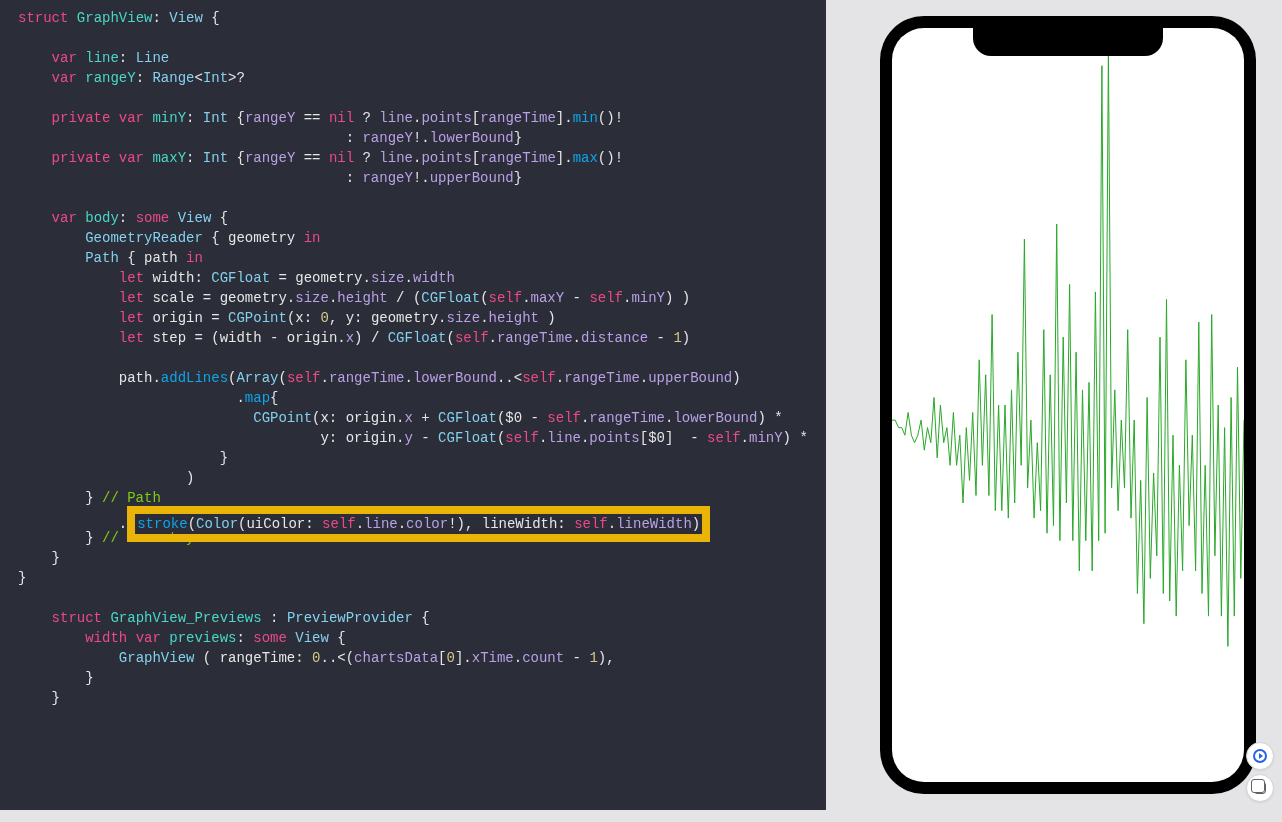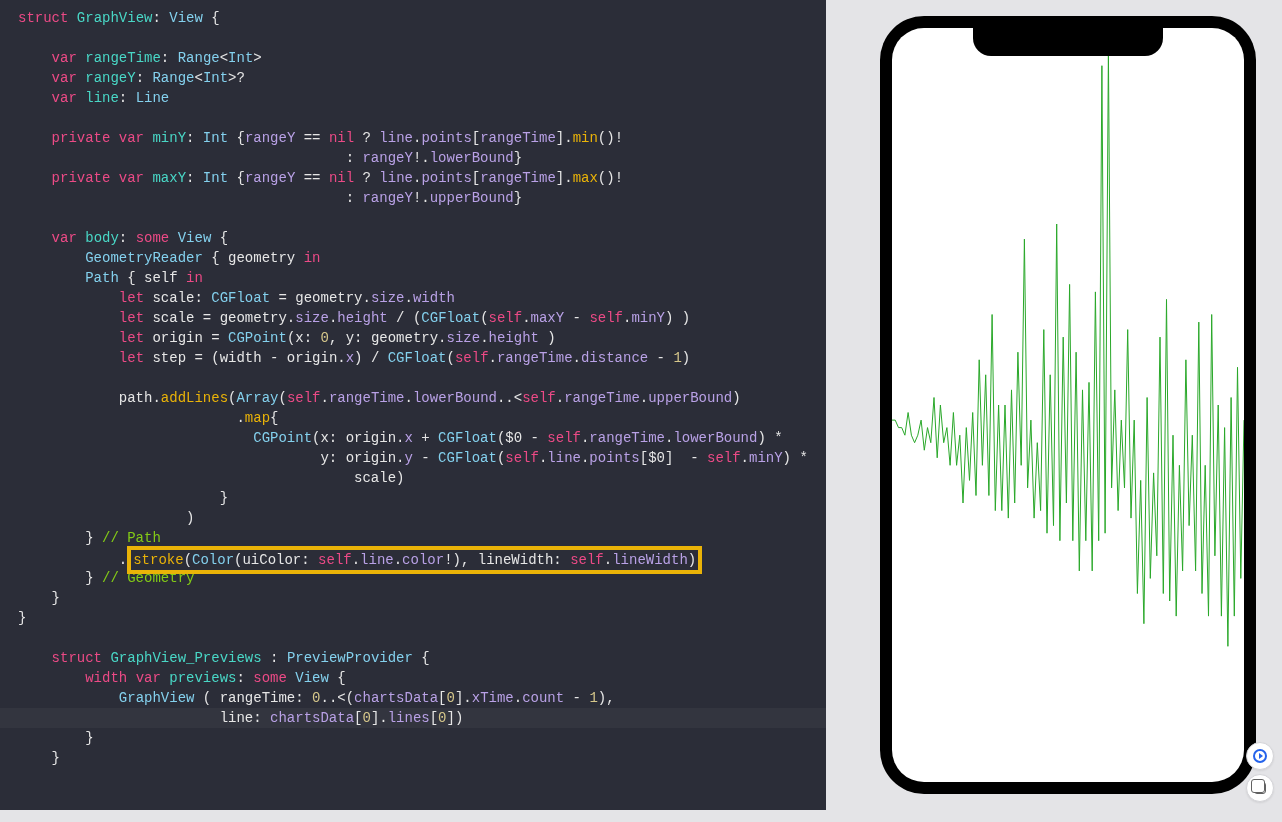--- a/index.html
+++ b/index.html
@@ -73,31 +73,31 @@
   }
   .code-line {
     white-space: pre;
     padding: 0 18px;
     line-height: 20px;
     height: 20px;
   }
   .tok-kw   { color: #ec4a86; }   
   .tok-type { color: #84d1ee; }   
   .tok-decl { color: #49d7c6; }   
-  .tok-fn   { color: #eab308; }   
+  .tok-fn   { color: #0ea5e9; }   
   .tok-prop { color: #b9a1e6; }   
   .tok-num  { color: #d6c78b; }
   .tok-comment { color: #84cc16; }
   .tok-plain { color: #e6e6e6; }
   .highlighted-line {
     position: relative;
   }
   .hl-box {
     display: inline-block;
-    border: 4px solid #eab308;
+    border: 8px solid #eab308;
     padding: 0 2px;
     margin: -2px 0;
   }
   .preview-buttons {
     position: absolute;
     right: 8px;
     bottom: 8px;
     display: flex;
     flex-direction: column;
     gap: 4px;
@@ -148,54 +148,51 @@
 </style>
 </head>
 <body>
 
 <div class="viewport">
 
   <div class="editor-pane">
     <div id="code-container">
         <div class="code-line"><span class="tok-kw">struct</span><span class="tok-plain"> </span><span class="tok-decl">GraphView</span><span class="tok-plain">: </span><span class="tok-type">View</span><span class="tok-plain"> {</span></div>
         <div class="code-line"></div>
-        <div class="code-line"><span class="tok-plain">    </span><span class="tok-kw">var</span><span class="tok-plain"> </span><span class="tok-decl">rangeTime</span><span class="tok-plain">: </span><span class="tok-type">Range</span><span class="tok-plain">&lt;</span><span class="tok-type">Int</span><span class="tok-plain">&gt;</span></div>
+        <div class="code-line"><span class="tok-plain">    </span><span class="tok-kw">var</span><span class="tok-plain"> </span><span class="tok-decl">line</span><span class="tok-plain">: </span><span class="tok-type">Line</span></div>
         <div class="code-line"><span class="tok-plain">    </span><span class="tok-kw">var</span><span class="tok-plain"> </span><span class="tok-decl">rangeY</span><span class="tok-plain">: </span><span class="tok-type">Range</span><span class="tok-plain">&lt;</span><span class="tok-type">Int</span><span class="tok-plain">&gt;?</span></div>
-        <div class="code-line"><span class="tok-plain">    </span><span class="tok-kw">var</span><span class="tok-plain"> </span><span class="tok-decl">line</span><span class="tok-plain">: </span><span class="tok-type">Line</span></div>
         <div class="code-line"></div>
         <div class="code-line"><span class="tok-plain">    </span><span class="tok-kw">private var</span><span class="tok-plain"> </span><span class="tok-decl">minY</span><span class="tok-plain">: </span><span class="tok-type">Int</span><span class="tok-plain"> {</span><span class="tok-prop">rangeY</span><span class="tok-plain"> == </span><span class="tok-kw">nil</span><span class="tok-plain"> ? </span><span class="tok-prop">line</span><span class="tok-plain">.</span><span class="tok-prop">points</span><span class="tok-plain">[</span><span class="tok-prop">rangeTime</span><span class="tok-plain">].</span><span class="tok-fn">min</span><span class="tok-plain">()!</span></div>
         <div class="code-line"><span class="tok-plain">                                       : </span><span class="tok-prop">rangeY</span><span class="tok-plain">!.</span><span class="tok-prop">lowerBound</span><span class="tok-plain">}</span></div>
         <div class="code-line"><span class="tok-plain">    </span><span class="tok-kw">private var</span><span class="tok-plain"> </span><span class="tok-decl">maxY</span><span class="tok-plain">: </span><span class="tok-type">Int</span><span class="tok-plain"> {</span><span class="tok-prop">rangeY</span><span class="tok-plain"> == </span><span class="tok-kw">nil</span><span class="tok-plain"> ? </span><span class="tok-prop">line</span><span class="tok-plain">.</span><span class="tok-prop">points</span><span class="tok-plain">[</span><span class="tok-prop">rangeTime</span><span class="tok-plain">].</span><span class="tok-fn">max</span><span class="tok-plain">()!</span></div>
         <div class="code-line"><span class="tok-plain">                                       : </span><span class="tok-prop">rangeY</span><span class="tok-plain">!.</span><span class="tok-prop">upperBound</span><span class="tok-plain">}</span></div>
         <div class="code-line"></div>
         <div class="code-line"><span class="tok-plain">    </span><span class="tok-kw">var</span><span class="tok-plain"> </span><span class="tok-decl">body</span><span class="tok-plain">: </span><span class="tok-kw">some</span><span class="tok-plain"> </span><span class="tok-type">View</span><span class="tok-plain"> {</span></div>
         <div class="code-line"><span class="tok-plain">        </span><span class="tok-type">GeometryReader</span><span class="tok-plain"> { geometry </span><span class="tok-kw">in</span></div>
-        <div class="code-line"><span class="tok-plain">        </span><span class="tok-type">Path</span><span class="tok-plain"> { self </span><span class="tok-kw">in</span></div>
-        <div class="code-line"><span class="tok-plain">            </span><span class="tok-kw">let</span><span class="tok-plain"> scale: </span><span class="tok-type">CGFloat</span><span class="tok-plain"> = geometry.</span><span class="tok-prop">size</span><span class="tok-plain">.</span><span class="tok-prop">width</span></div>
+        <div class="code-line"><span class="tok-plain">        </span><span class="tok-type">Path</span><span class="tok-plain"> { path </span><span class="tok-kw">in</span></div>
+        <div class="code-line"><span class="tok-plain">            </span><span class="tok-kw">let</span><span class="tok-plain"> width: </span><span class="tok-type">CGFloat</span><span class="tok-plain"> = geometry.</span><span class="tok-prop">size</span><span class="tok-plain">.</span><span class="tok-prop">width</span></div>
         <div class="code-line"><span class="tok-plain">            </span><span class="tok-kw">let</span><span class="tok-plain"> scale = geometry.</span><span class="tok-prop">size</span><span class="tok-plain">.</span><span class="tok-prop">height</span><span class="tok-plain"> / (</span><span class="tok-type">CGFloat</span><span class="tok-plain">(</span><span class="tok-kw">self</span><span class="tok-plain">.</span><span class="tok-prop">maxY</span><span class="tok-plain"> - </span><span class="tok-kw">self</span><span class="tok-plain">.</span><span class="tok-prop">minY</span><span class="tok-plain">) )</span></div>
         <div class="code-line"><span class="tok-plain">            </span><span class="tok-kw">let</span><span class="tok-plain"> origin = </span><span class="tok-type">CGPoint</span><span class="tok-plain">(x: </span><span class="tok-num">0</span><span class="tok-plain">, y: geometry.</span><span class="tok-prop">size</span><span class="tok-plain">.</span><span class="tok-prop">height</span><span class="tok-plain"> )</span></div>
         <div class="code-line"><span class="tok-plain">            </span><span class="tok-kw">let</span><span class="tok-plain"> step = (width - origin.</span><span class="tok-prop">x</span><span class="tok-plain">) / </span><span class="tok-type">CGFloat</span><span class="tok-plain">(</span><span class="tok-kw">self</span><span class="tok-plain">.</span><span class="tok-prop">rangeTime</span><span class="tok-plain">.</span><span class="tok-prop">distance</span><span class="tok-plain"> - </span><span class="tok-num">1</span><span class="tok-plain">)</span></div>
         <div class="code-line"></div>
         <div class="code-line"><span class="tok-plain">            path.</span><span class="tok-fn">addLines</span><span class="tok-plain">(</span><span class="tok-type">Array</span><span class="tok-plain">(</span><span class="tok-kw">self</span><span class="tok-plain">.</span><span class="tok-prop">rangeTime</span><span class="tok-plain">.</span><span class="tok-prop">lowerBound</span><span class="tok-plain">..&lt;</span><span class="tok-kw">self</span><span class="tok-plain">.</span><span class="tok-prop">rangeTime</span><span class="tok-plain">.</span><span class="tok-prop">upperBound</span><span class="tok-plain">)</span></div>
         <div class="code-line"><span class="tok-plain">                          .</span><span class="tok-fn">map</span><span class="tok-plain">{</span></div>
         <div class="code-line"><span class="tok-plain">                            </span><span class="tok-type">CGPoint</span><span class="tok-plain">(x: origin.</span><span class="tok-prop">x</span><span class="tok-plain"> + </span><span class="tok-type">CGFloat</span><span class="tok-plain">($0 - </span><span class="tok-kw">self</span><span class="tok-plain">.</span><span class="tok-prop">rangeTime</span><span class="tok-plain">.</span><span class="tok-prop">lowerBound</span><span class="tok-plain">) *</span></div>
         <div class="code-line"><span class="tok-plain">                                    y: origin.</span><span class="tok-prop">y</span><span class="tok-plain"> - </span><span class="tok-type">CGFloat</span><span class="tok-plain">(</span><span class="tok-kw">self</span><span class="tok-plain">.</span><span class="tok-prop">line</span><span class="tok-plain">.</span><span class="tok-prop">points</span><span class="tok-plain">[$0]  - </span><span class="tok-kw">self</span><span class="tok-plain">.</span><span class="tok-prop">minY</span><span class="tok-plain">) *</span></div>
-        <div class="code-line"><span class="tok-plain">                                        scale)</span></div>
         <div class="code-line"><span class="tok-plain">                        }</span></div>
         <div class="code-line"><span class="tok-plain">                    )</span></div>
         <div class="code-line"><span class="tok-plain">        } </span><span class="tok-comment">// Path</span></div>
         <div class="code-line highlighted-line"><span class="tok-plain">            .</span><span class="hl-box"><span class="tok-fn">stroke</span><span class="tok-plain">(</span><span class="tok-type">Color</span><span class="tok-plain">(uiColor: </span><span class="tok-kw">self</span><span class="tok-plain">.</span><span class="tok-prop">line</span><span class="tok-plain">.</span><span class="tok-prop">color</span><span class="tok-plain">!), lineWidth: </span><span class="tok-kw">self</span><span class="tok-plain">.</span><span class="tok-prop">lineWidth</span><span class="tok-plain">)</span></span></div>
         <div class="code-line"><span class="tok-plain">        } </span><span class="tok-comment">// Geometry</span></div>
         <div class="code-line"><span class="tok-plain">    }</span></div>
         <div class="code-line"><span class="tok-plain">}</span></div>
         <div class="code-line"></div>
         <div class="code-line"><span class="tok-plain">    </span><span class="tok-kw">struct</span><span class="tok-plain"> </span><span class="tok-decl">GraphView_Previews</span><span class="tok-plain"> : </span><span class="tok-type">PreviewProvider</span><span class="tok-plain"> {</span></div>
         <div class="code-line"><span class="tok-plain">        </span><span class="tok-kw">width var</span><span class="tok-plain"> </span><span class="tok-decl">previews</span><span class="tok-plain">: </span><span class="tok-kw">some</span><span class="tok-plain"> </span><span class="tok-type">View</span><span class="tok-plain"> {</span></div>
         <div class="code-line"><span class="tok-plain">            </span><span class="tok-type">GraphView</span><span class="tok-plain"> ( rangeTime: </span><span class="tok-num">0</span><span class="tok-plain">..&lt;(</span><span class="tok-prop">chartsData</span><span class="tok-plain">[</span><span class="tok-num">0</span><span class="tok-plain">].</span><span class="tok-prop">xTime</span><span class="tok-plain">.</span><span class="tok-prop">count</span><span class="tok-plain"> - </span><span class="tok-num">1</span><span class="tok-plain">),</span></div>
-        <div class="code-line sel-line"><span class="tok-plain">                        line: </span><span class="tok-prop">chartsData</span><span class="tok-plain">[</span><span class="tok-num">0</span><span class="tok-plain">].</span><span class="tok-prop">lines</span><span class="tok-plain">[</span><span class="tok-num">0</span><span class="tok-plain">])</span></div>
         <div class="code-line"><span class="tok-plain">        }</span></div>
         <div class="code-line"><span class="tok-plain">    }</span></div>
       </div>
   </div>
 
   <div class="preview-pane">
     <div class="phone-frame">
       <div class="phone-screen">
         <div class="notch"></div>
         <svg class="graph-svg" viewBox="0 0 352 754" preserveAspectRatio="none">

